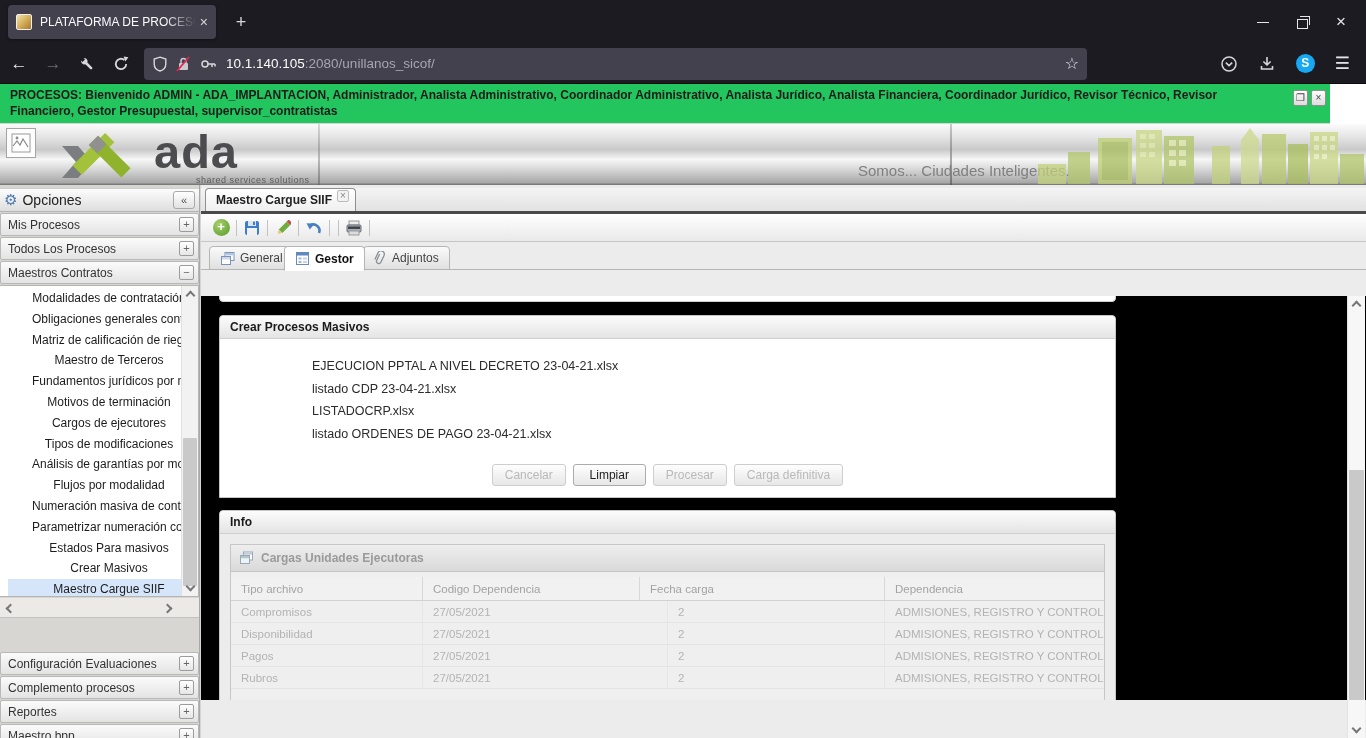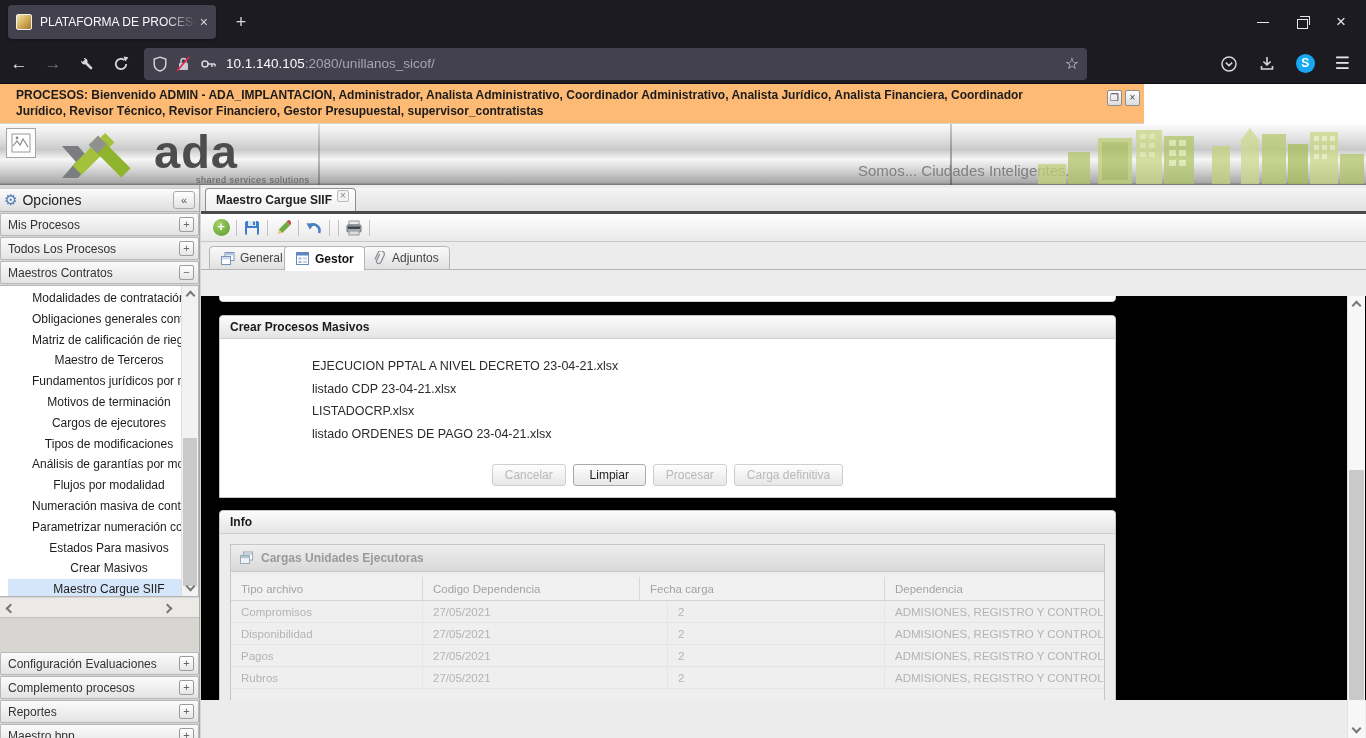--- a/index.html
+++ b/index.html
@@ -29,21 +29,21 @@
   .urlfield { margin-left:8px; width:943px; height:32px; background:#42414d; border-radius:4px; display:flex; align-items:center; padding:0 8px; }
   .urlfield svg { flex:0 0 auto; }
   .url-text { margin-left:8px; font-size:13.5px; color:#fbfbfe; flex:1 1 auto; white-space:nowrap; }
   .url-text .muted { color:#a6a5b0; }
   .url-star { color:#e3e3e8; font-size:16px; flex:0 0 auto; }
   .ff-right-icons { display:flex; align-items:center; gap:20px; margin-left:auto; padding-right:16px; }
   .skype { width:19px; height:19px; border-radius:50%; background:#17a7f3; color:#fff; font-size:12px; font-weight:bold; text-align:center; line-height:19px; }
   .hamb { color:#e3e3e8; font-size:17px; letter-spacing:0; }
 
   
-  .welcome { position:absolute; left:0; top:84px; width:1144px; height:40px; background:#fdba74; border-bottom:1px solid #d7d5d2; padding:3px 100px 0 16px; }
+  .welcome { position:absolute; left:0; top:84px; width:1330px; height:40px; background:#22c55e; border-bottom:1px solid #d7d5d2; padding:3px 100px 0 10px; }
   .welcome-text { font-size:12px; font-weight:bold; color:#1c1c1c; line-height:16px; }
   .welcome-controls { position:absolute; right:4px; top:6px; display:flex; gap:3px; }
   .mini-btn { width:15px; height:16px; border:1px solid #8f8f8f; background:linear-gradient(#fefefe,#dcdcdc); border-radius:2px; font-size:10px; color:#444; text-align:center; line-height:14px; }
 
   
   .banner { position:absolute; left:0; top:124px; width:1366px; height:61px;
             background:linear-gradient(180deg,#fbfbfb 0%,#e4e4e4 22%,#c9c9c9 42%,#f6f6f6 58%,#dcdcdc 72%,#a8a8a8 96%,#6e6e6e 100%); }
   .banner .vline1 { position:absolute; left:318px; top:0; width:2px; height:100%; background:linear-gradient(180deg,rgba(120,120,120,.25),rgba(90,90,90,.5)); }
   .banner .vline2 { position:absolute; left:950px; top:0; width:2px; height:100%; background:linear-gradient(180deg,rgba(110,110,110,.35),rgba(80,80,80,.6)); }
   .imgbox { position:absolute; left:6px; top:4px; width:30px; height:30px; background:#fdfdfd; border:1px solid #a5a5a5; display:flex; align-items:center; justify-content:center; }

